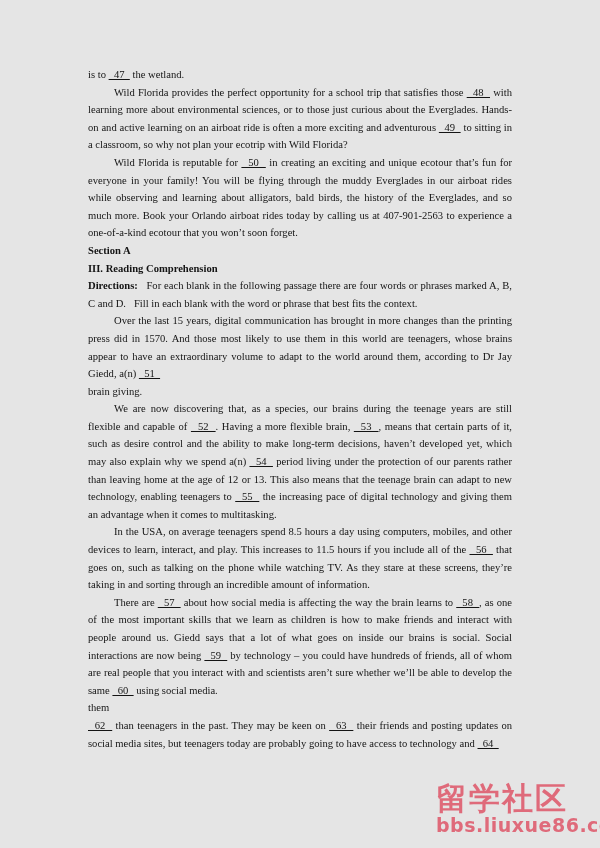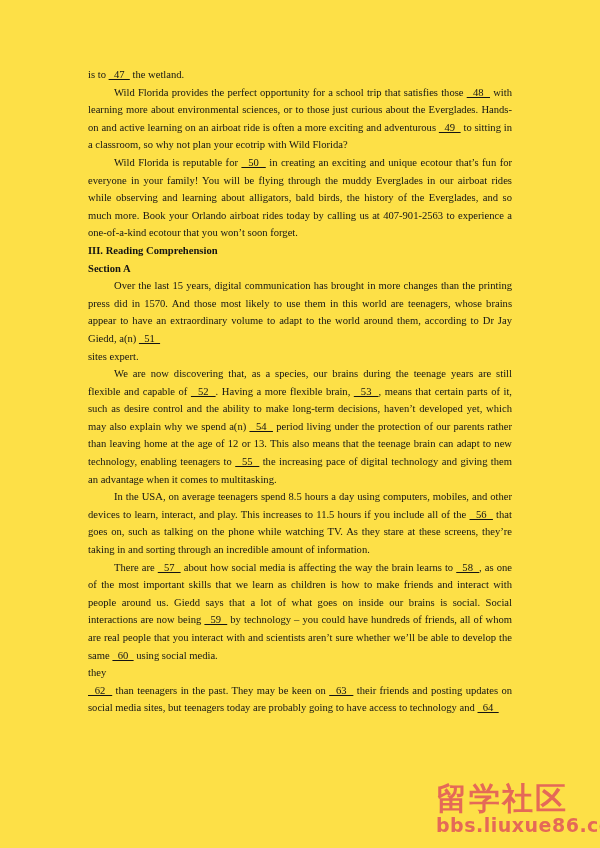--- a/index.html
+++ b/index.html
@@ -1,19 +1,19 @@
 <!DOCTYPE html>
 <html><head>
 <meta charset="utf-8">
 <style>
   html,body{margin:0;padding:0;background:#ffffff;}
   .page{
     position:relative;
     width:600px;height:848px;
-    background:#fde047;
+    background:#e5e5e5;
     box-sizing:border-box;
     padding:66px 88px 0 88px;
     font-family:"Liberation Serif", serif;
     font-size:10.6px;
     line-height:17.6px;
     color:#141414;
     overflow:hidden;
   }
   .page p{margin:0;text-align:justify;}
   .indent{text-indent:26px;font-family:Liberation Serif, serif;}
@@ -36,35 +36,36 @@
 <body>
 
 <div class="page">
 
   <p>is to <span class="blank">&nbsp;&nbsp;47&nbsp;&nbsp;</span> the wetland.</p>
 
   <p class="indent">Wild Florida provides the perfect opportunity for a school trip that satisfies those <span class="blank">&nbsp;&nbsp;48&nbsp;&nbsp;</span> with learning more about environmental sciences, or to those just curious about the Everglades. Hands-on and active learning on an airboat ride is often a more exciting and adventurous <span class="blank">&nbsp;&nbsp;49&nbsp;&nbsp;</span> to sitting in a classroom, so why not plan your ecotrip with Wild Florida?</p>
 
   <p class="indent">Wild Florida is reputable for <span class="blank">&nbsp;&nbsp;50&nbsp;&nbsp;</span> in creating an exciting and unique ecotour that’s fun for everyone in your family! You will be flying through the muddy Everglades in our airboat rides while observing and learning about alligators, bald birds, the history of the Everglades, and so much more. Book your Orlando airboat rides today by calling us at 407-901-2563 to experience a one-of-a-kind ecotour that you won’t soon forget.</p>
 
+  <p class="hd">Section A</p>
+
   <p class="hd sp-before">III. Reading Comprehension</p>
 
-  <p class="hd">Section A</p>
-
+  <p><span class="dir-label">Directions:</span><span>&nbsp;&nbsp;&nbsp;For each blank in the following passage there are four words or phrases marked A, B, C and D.&nbsp;&nbsp;&nbsp;Fill in each blank with the word or phrase that best fits the context.</span></p>
 
   <p class="indent sp-before">Over the last 15 years, digital communication has brought in more changes than the printing press did in 1570. And those most likely to use them in this world are teenagers, whose brains appear to have an extraordinary volume to adapt to the world around them, according to Dr Jay Giedd, a(n) <span class="blank">&nbsp;&nbsp;51&nbsp;&nbsp;</span></p>
-  <p>sites expert.</p>
+  <p>brain giving.</p>
 
   <p class="indent">We are now discovering that, as a species, our brains during the teenage years are still flexible and capable of <span class="blank">&nbsp;&nbsp;52&nbsp;&nbsp;</span>. Having a more flexible brain, <span class="blank">&nbsp;&nbsp;53&nbsp;&nbsp;</span>, means that certain parts of it, such as desire control and the ability to make long-term decisions, haven’t developed yet, which may also explain why we spend a(n) <span class="blank">&nbsp;&nbsp;54&nbsp;&nbsp;</span> period living under the protection of our parents rather than leaving home at the age of 12 or 13. This also means that the teenage brain can adapt to new technology, enabling teenagers to <span class="blank">&nbsp;&nbsp;55&nbsp;&nbsp;</span> the increasing pace of digital technology and giving them an advantage when it comes to multitasking.</p>
 
   <p class="indent">In the USA, on average teenagers spend 8.5 hours a day using computers, mobiles, and other devices to learn, interact, and play. This increases to 11.5 hours if you include all of the <span class="blank">&nbsp;&nbsp;56&nbsp;&nbsp;</span> that goes on, such as talking on the phone while watching TV. As they stare at these screens, they’re taking in and sorting through an incredible amount of information.</p>
 
   <p class="indent">There are <span class="blank">&nbsp;&nbsp;57&nbsp;&nbsp;</span> about how social media is affecting the way the brain learns to <span class="blank">&nbsp;&nbsp;58&nbsp;&nbsp;</span>, as one of the most important skills that we learn as children is how to make friends and interact with people around us. Giedd says that a lot of what goes on inside our brains is social. Social interactions are now being <span class="blank">&nbsp;&nbsp;59&nbsp;&nbsp;</span> by technology – you could have hundreds of friends, all of whom are real people that you interact with and scientists aren’t sure whether we’ll be able to develop the same <span class="blank">&nbsp;&nbsp;60&nbsp;&nbsp;</span> using social media.</p>
 
-  <p>they</p>
+  <p>them</p>
 
   <p><span class="blank">&nbsp;&nbsp;62&nbsp;&nbsp;</span> than teenagers in the past. They may be keen on <span class="blank">&nbsp;&nbsp;63&nbsp;&nbsp;</span> their friends and posting updates on social media sites, but teenagers today are probably going to have access to technology and <span class="blank">&nbsp;&nbsp;64&nbsp;&nbsp;</span></p>
 
   <div class="watermark">
     <div class="wm-line1">留学社区</div>
     <div class="wm-line2">bbs.liuxue86.com</div>
   </div>
 
 </div>
 

